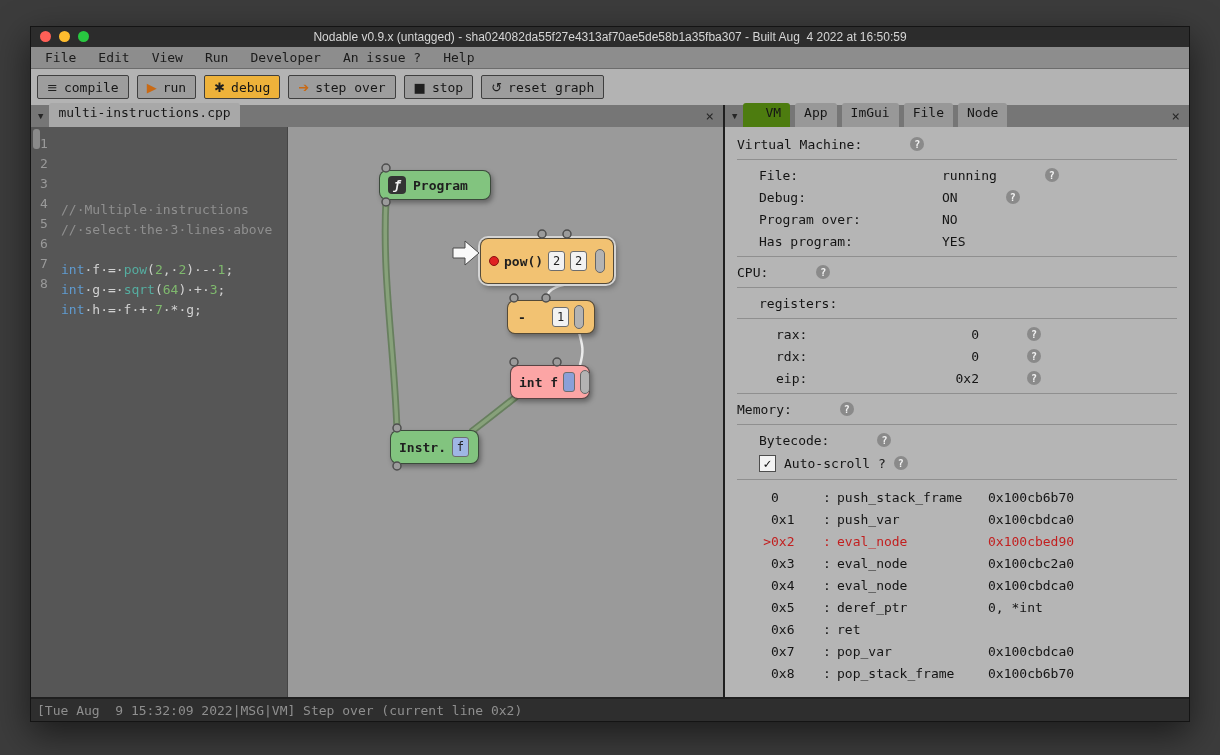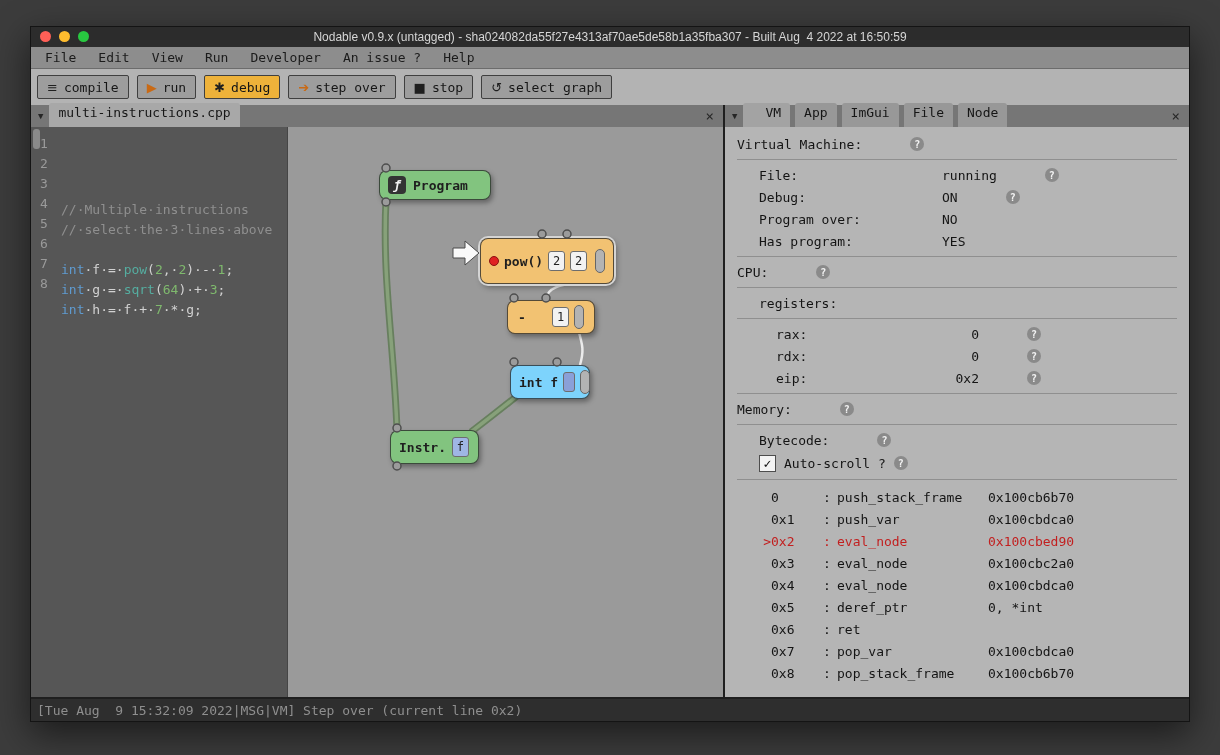--- a/index.html
+++ b/index.html
@@ -37,21 +37,21 @@
   
   .main { flex:1; display:flex; gap:2px; background:#1f1f1f; min-height:0; }
   .pane { display:flex; flex-direction:column; min-width:0; }
   .pane.left { width:692px; flex:none; }
   .pane.right { flex:1; }
   .tabbar { height:22px; background:#767676; display:flex; align-items:flex-end; padding-left:2px; flex:none; }
   .collapse { color:#262626; font-size:9px; padding:0 6px 0 5px; align-self:center; }
   .tab { height:24px; line-height:20px; padding:0 9px; font-size:13px; color:#161616;
          background:#8f8f8f; border-radius:3px 3px 0 0; margin-right:5px; white-space:pre; }
   .tab.active-l { background:#a8a8a8; }
-  .tab.active-r { background:#a3a3a3;padding-left:22px; }
+  .tab.active-r { background:#4d7c0f;padding-left:22px; }
   .tab.inactive { background:#989898; }
   .tab-close { margin-left:auto; color:#262626; font-size:14px; padding:0 9px; align-self:center; }
   .file-content { flex:1; display:flex; min-height:0; }
   
   .editor { width:256px; flex:none; background:#565656; position:relative; overflow:hidden; padding-top:7px; }
   .scroll-thumb { position:absolute; left:2px; top:2px; width:7px; height:20px; background:#8a8a8a; border-radius:3px; }
   .code-line { display:flex; height:20px; line-height:20px; font-size:13px; white-space:pre; }
   .ln { width:30px; padding-left:9px; color:#9a9a9a; flex:none; }
   .lt { color:#d2d2d2; display:inline-block;margin-top:46px; }
   .lt.sel { background:#6f7d68; }
@@ -60,21 +60,21 @@
   .graph { flex:1; background:#9a9a9a; position:relative; overflow:hidden; border-left:1px solid #454545; }
   .graph svg { position:absolute; left:0; top:0; pointer-events:none; }
   .wires { z-index:1; }
   .overlays { z-index:3; }
   .node { position:absolute; z-index:2; display:flex; align-items:center; gap:5px; padding:0 8px;
           border:1px solid rgba(40,40,40,.78); border-radius:8px;
           box-shadow:2px 3px 5px rgba(0,0,0,.35);
           font-size:13px; font-weight:bold; color:#1f1f1f; white-space:pre; }
   .n-green { background:#82c47f; }
   .n-orange { background:#f2c272; }
-  .n-blue { background:#7dd3fc; }
+  .n-blue { background:#fca5a5; }
   .node-program { left:91px; top:43px; width:112px; height:30px; gap:7px; }
   .node-pow { left:192px; top:111px; width:134px; height:46px; box-shadow:0 0 0 2px #d4d4d4, 2px 3px 6px rgba(0,0,0,.4); }
   .node-minus { left:219px; top:173px; width:88px; height:34px; padding:0 10px; }
   .node-intf { left:222px; top:238px; width:80px; height:34px; }
   .node-instr { left:102px; top:303px; width:89px; height:34px; gap:6px; }
   .prog-icon { width:18px; height:18px; background:#333; border-radius:4px; color:#f2f2f2;
                display:flex; align-items:center; justify-content:center; font-size:12px; font-style:italic; flex:none; }
   .vbox { min-width:17px; height:20px; padding:0 3px; background:#f2f2f2; border:1px solid #6d6d6d; border-radius:3px;
           display:flex; align-items:center; justify-content:center; font-size:12px; font-weight:normal; color:#222; flex:none; }
   .vbox.blue { background:#9fb6e4; }
@@ -146,21 +146,21 @@
     <div class="tbtn">
       <span class="ico i-step">➔</span>
       <span>step over</span>
     </div>
     <div class="tbtn">
       <span class="ico i-dark">■</span>
       <span>stop</span>
     </div>
     <div class="tbtn">
       <span class="ico i-dark">↺</span>
-      <span>select graph</span>
+      <span>reset graph</span>
     </div>
   </div>
 
   <div class="main">
 
     <div class="pane left">
       <div class="tabbar">
         <span class="collapse">▼</span>
         <div class="tab active-l">multi-instructions.cpp</div>
         <span class="tab-close">×</span>

